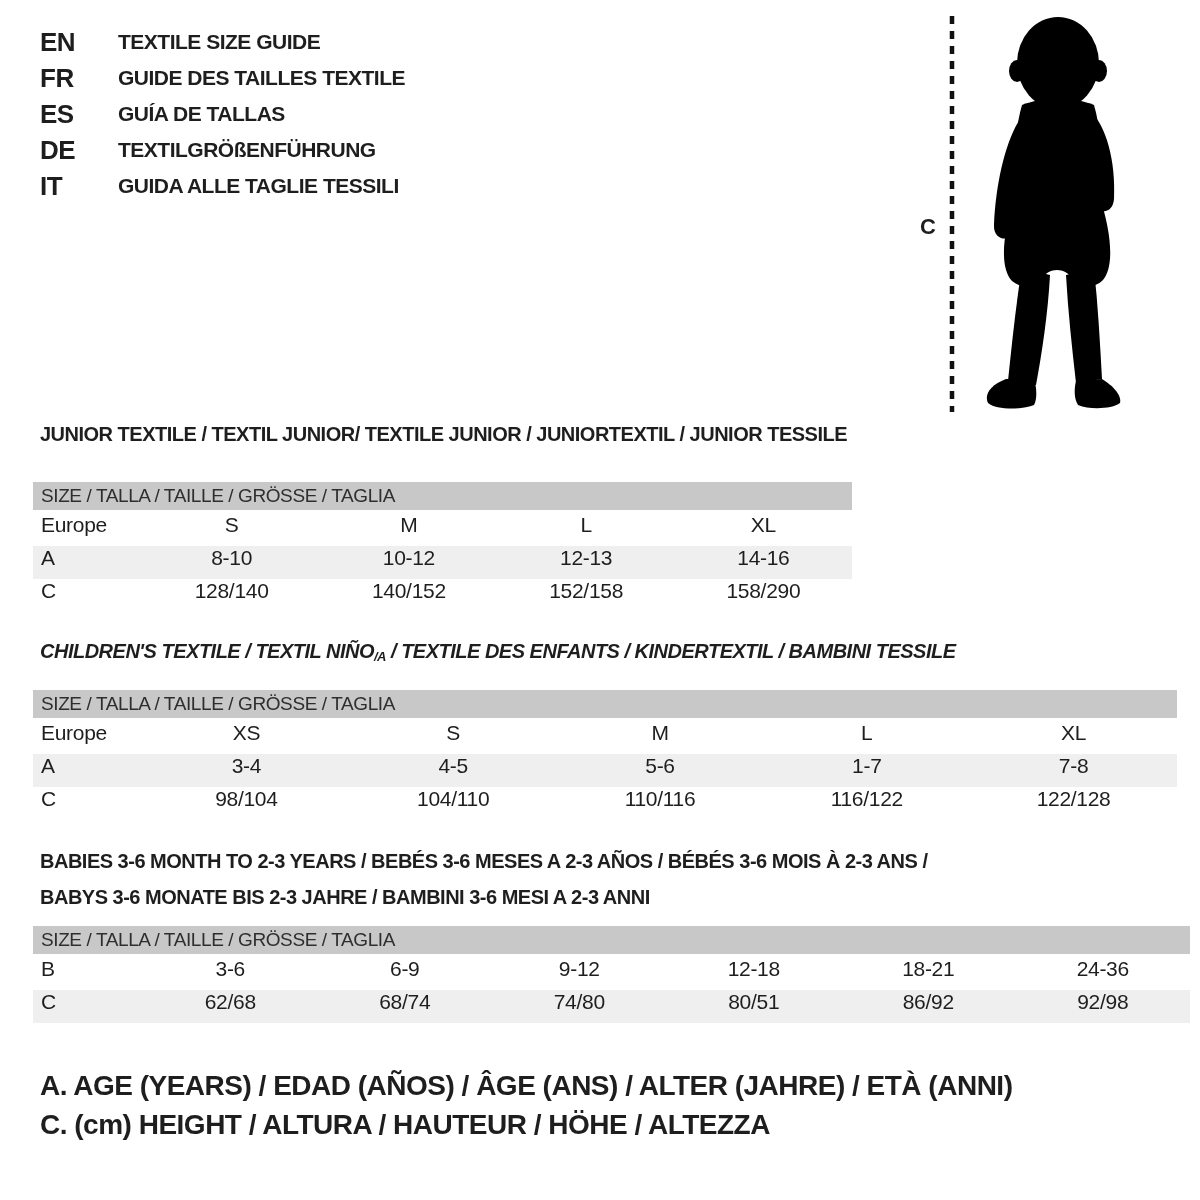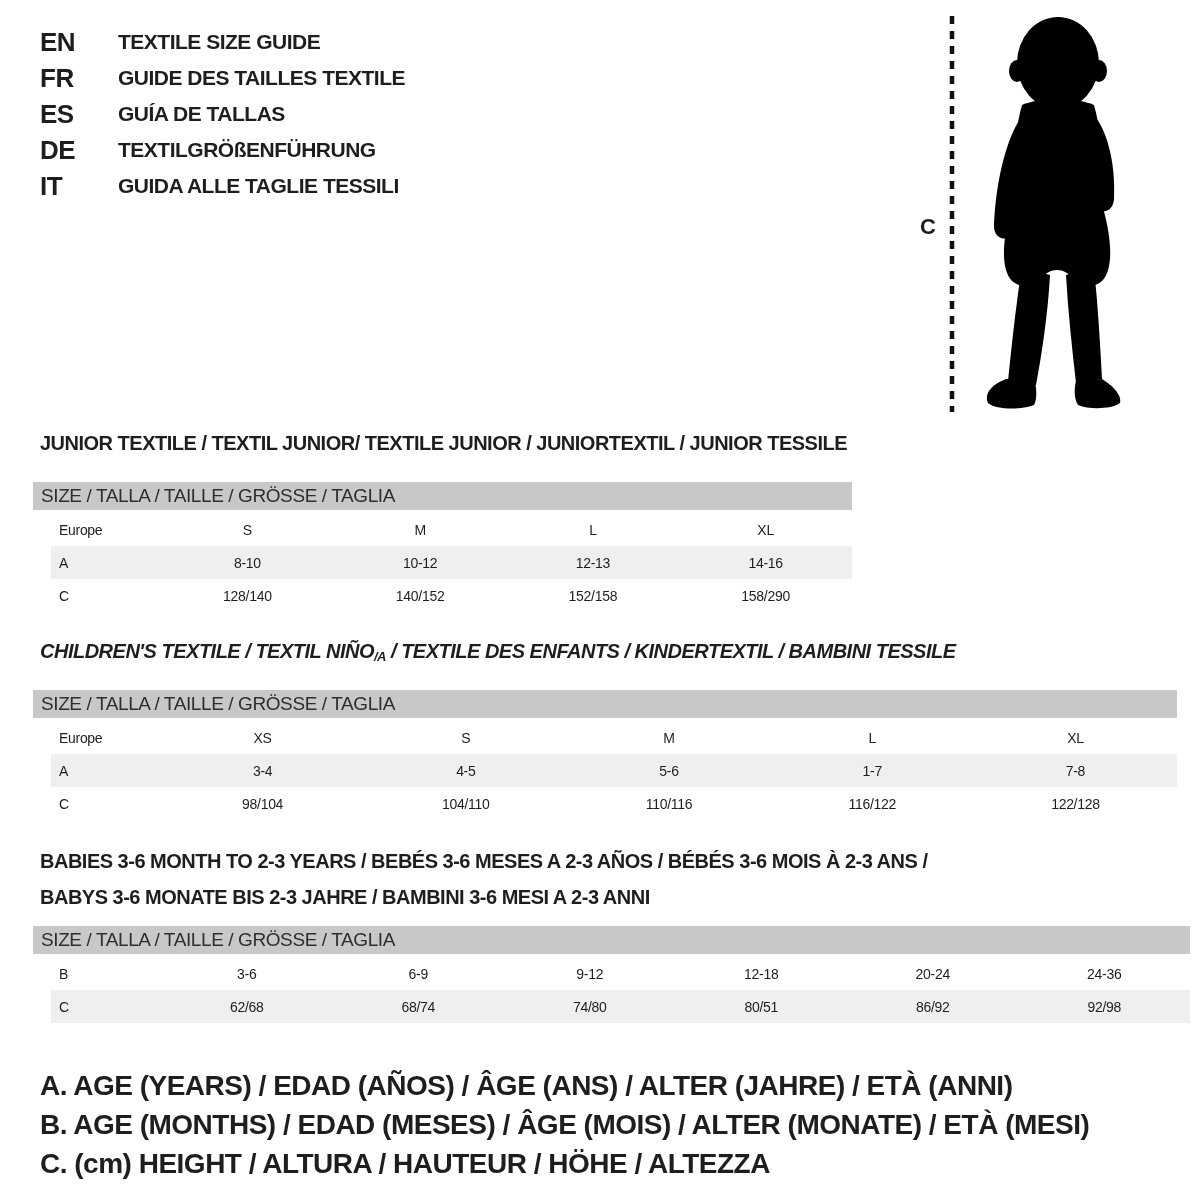--- a/index.html
+++ b/index.html
@@ -24,21 +24,21 @@
   .sec-heading{position:absolute;left:40px;font-size:20px;font-weight:bold;
     letter-spacing:-0.5px;white-space:nowrap;}
   .sec-heading .subber{font-size:13px;vertical-align:-3px;}
   #heading-babies{line-height:36px;white-space:normal;width:930px;}
 
   
   .size-table{position:absolute;left:33px;}
   .size-bar{height:28px;background:var(--bar-bg,#c8c8c8);display:flex;align-items:center;
     padding-left:8px;box-sizing:border-box;font-size:19px;letter-spacing:-0.4px;
     color:#2e2e2e;margin-bottom:3px;text-align:right;}
-  .t-row{display:flex;height:33px;align-items:center;font-size:14px;letter-spacing:-0.3px;margin-left:18px;}
+  .t-row{display:flex;height:33px;align-items:flex-start;font-size:21px;letter-spacing:-0.3px;}
   .t-row.shaded{background:var(--shade-bg,#efefef);}
   .t-label{width:110px;padding-left:8px;box-sizing:border-box;}
   .t-cell{flex:1;text-align:center;}
 
   
   .legend{position:absolute;left:40px;top:1066px;font-size:28px;font-weight:bold;
     line-height:39px;letter-spacing:-0.5px;}
 </style>
 </head>
 <body style="color: rgb(30, 30, 30);">
@@ -81,21 +81,21 @@
         <path d="M120,98 C136,112 146,148 144,186 C143,202 126,202 125,187 C123,156 114,126 104,110 Z"></path>
         <path d="M44,185 C32,225 30,255 42,268 C52,276 66,276 72,266 C78,254 96,254 102,266 C108,276 124,276 133,267 C144,254 142,222 130,185 Z"></path>
         <path d="M52,255 L80,262 C78,300 72,340 66,372 L38,368 C42,330 46,290 52,255 Z"></path>
         <path d="M96,262 L124,256 C128,292 130,330 132,366 L106,370 C102,335 98,298 96,262 Z"></path>
         <path d="M36,366 C20,372 14,382 18,390 C26,397 52,397 64,392 C68,384 66,372 64,366 Z"></path>
         <path d="M106,368 C104,376 104,386 108,392 C120,397 142,396 150,390 C152,382 142,372 132,366 Z"></path>
       </g>
     </svg>
   </div>
 
-  <div class="sec-heading" style="top:432px;">JUNIOR TEXTILE / TEXTIL JUNIOR/ TEXTILE JUNIOR / JUNIORTEXTIL / JUNIOR TESSILE</div>
+  <div class="sec-heading" style="top:423px;">JUNIOR TEXTILE / TEXTIL JUNIOR/ TEXTILE JUNIOR / JUNIORTEXTIL / JUNIOR TESSILE</div>
   <div class="size-table" style="top:482px;width:819px;">
     <div class="size-bar">SIZE / TALLA / TAILLE / GRÖSSE / TAGLIA</div>
     <div>
         <div class="t-row">
           <div class="t-label">Europe</div>
           <div class="t-cell">S</div>
           <div class="t-cell">M</div>
           <div class="t-cell">L</div>
           <div class="t-cell">XL</div>
         </div>
@@ -153,34 +153,33 @@
   </div>
   <div class="size-table" style="top:926px;width:1157px;">
     <div class="size-bar">SIZE / TALLA / TAILLE / GRÖSSE / TAGLIA</div>
     <div>
         <div class="t-row">
           <div class="t-label">B</div>
           <div class="t-cell">3-6</div>
           <div class="t-cell">6-9</div>
           <div class="t-cell">9-12</div>
           <div class="t-cell">12-18</div>
-          <div class="t-cell">20-24</div>
+          <div class="t-cell">18-21</div>
           <div class="t-cell">24-36</div>
         </div>
         <div class="t-row shaded">
           <div class="t-label">C</div>
           <div class="t-cell">62/68</div>
           <div class="t-cell">68/74</div>
           <div class="t-cell">74/80</div>
           <div class="t-cell">80/51</div>
           <div class="t-cell">86/92</div>
           <div class="t-cell">92/98</div>
         </div>
       </div>
   </div>
 
   <div class="legend">
     <div>A. AGE (YEARS) / EDAD (AÑOS) / ÂGE (ANS) / ALTER (JAHRE) / ETÀ (ANNI)</div>
-    <div>B. AGE (MONTHS) / EDAD (MESES) / ÂGE (MOIS) / ALTER (MONATE) / ETÀ (MESI)</div>
     <div>C. (cm) HEIGHT / ALTURA / HAUTEUR / HÖHE / ALTEZZA</div>
   </div>
 
 </div>
 
 </body></html>

